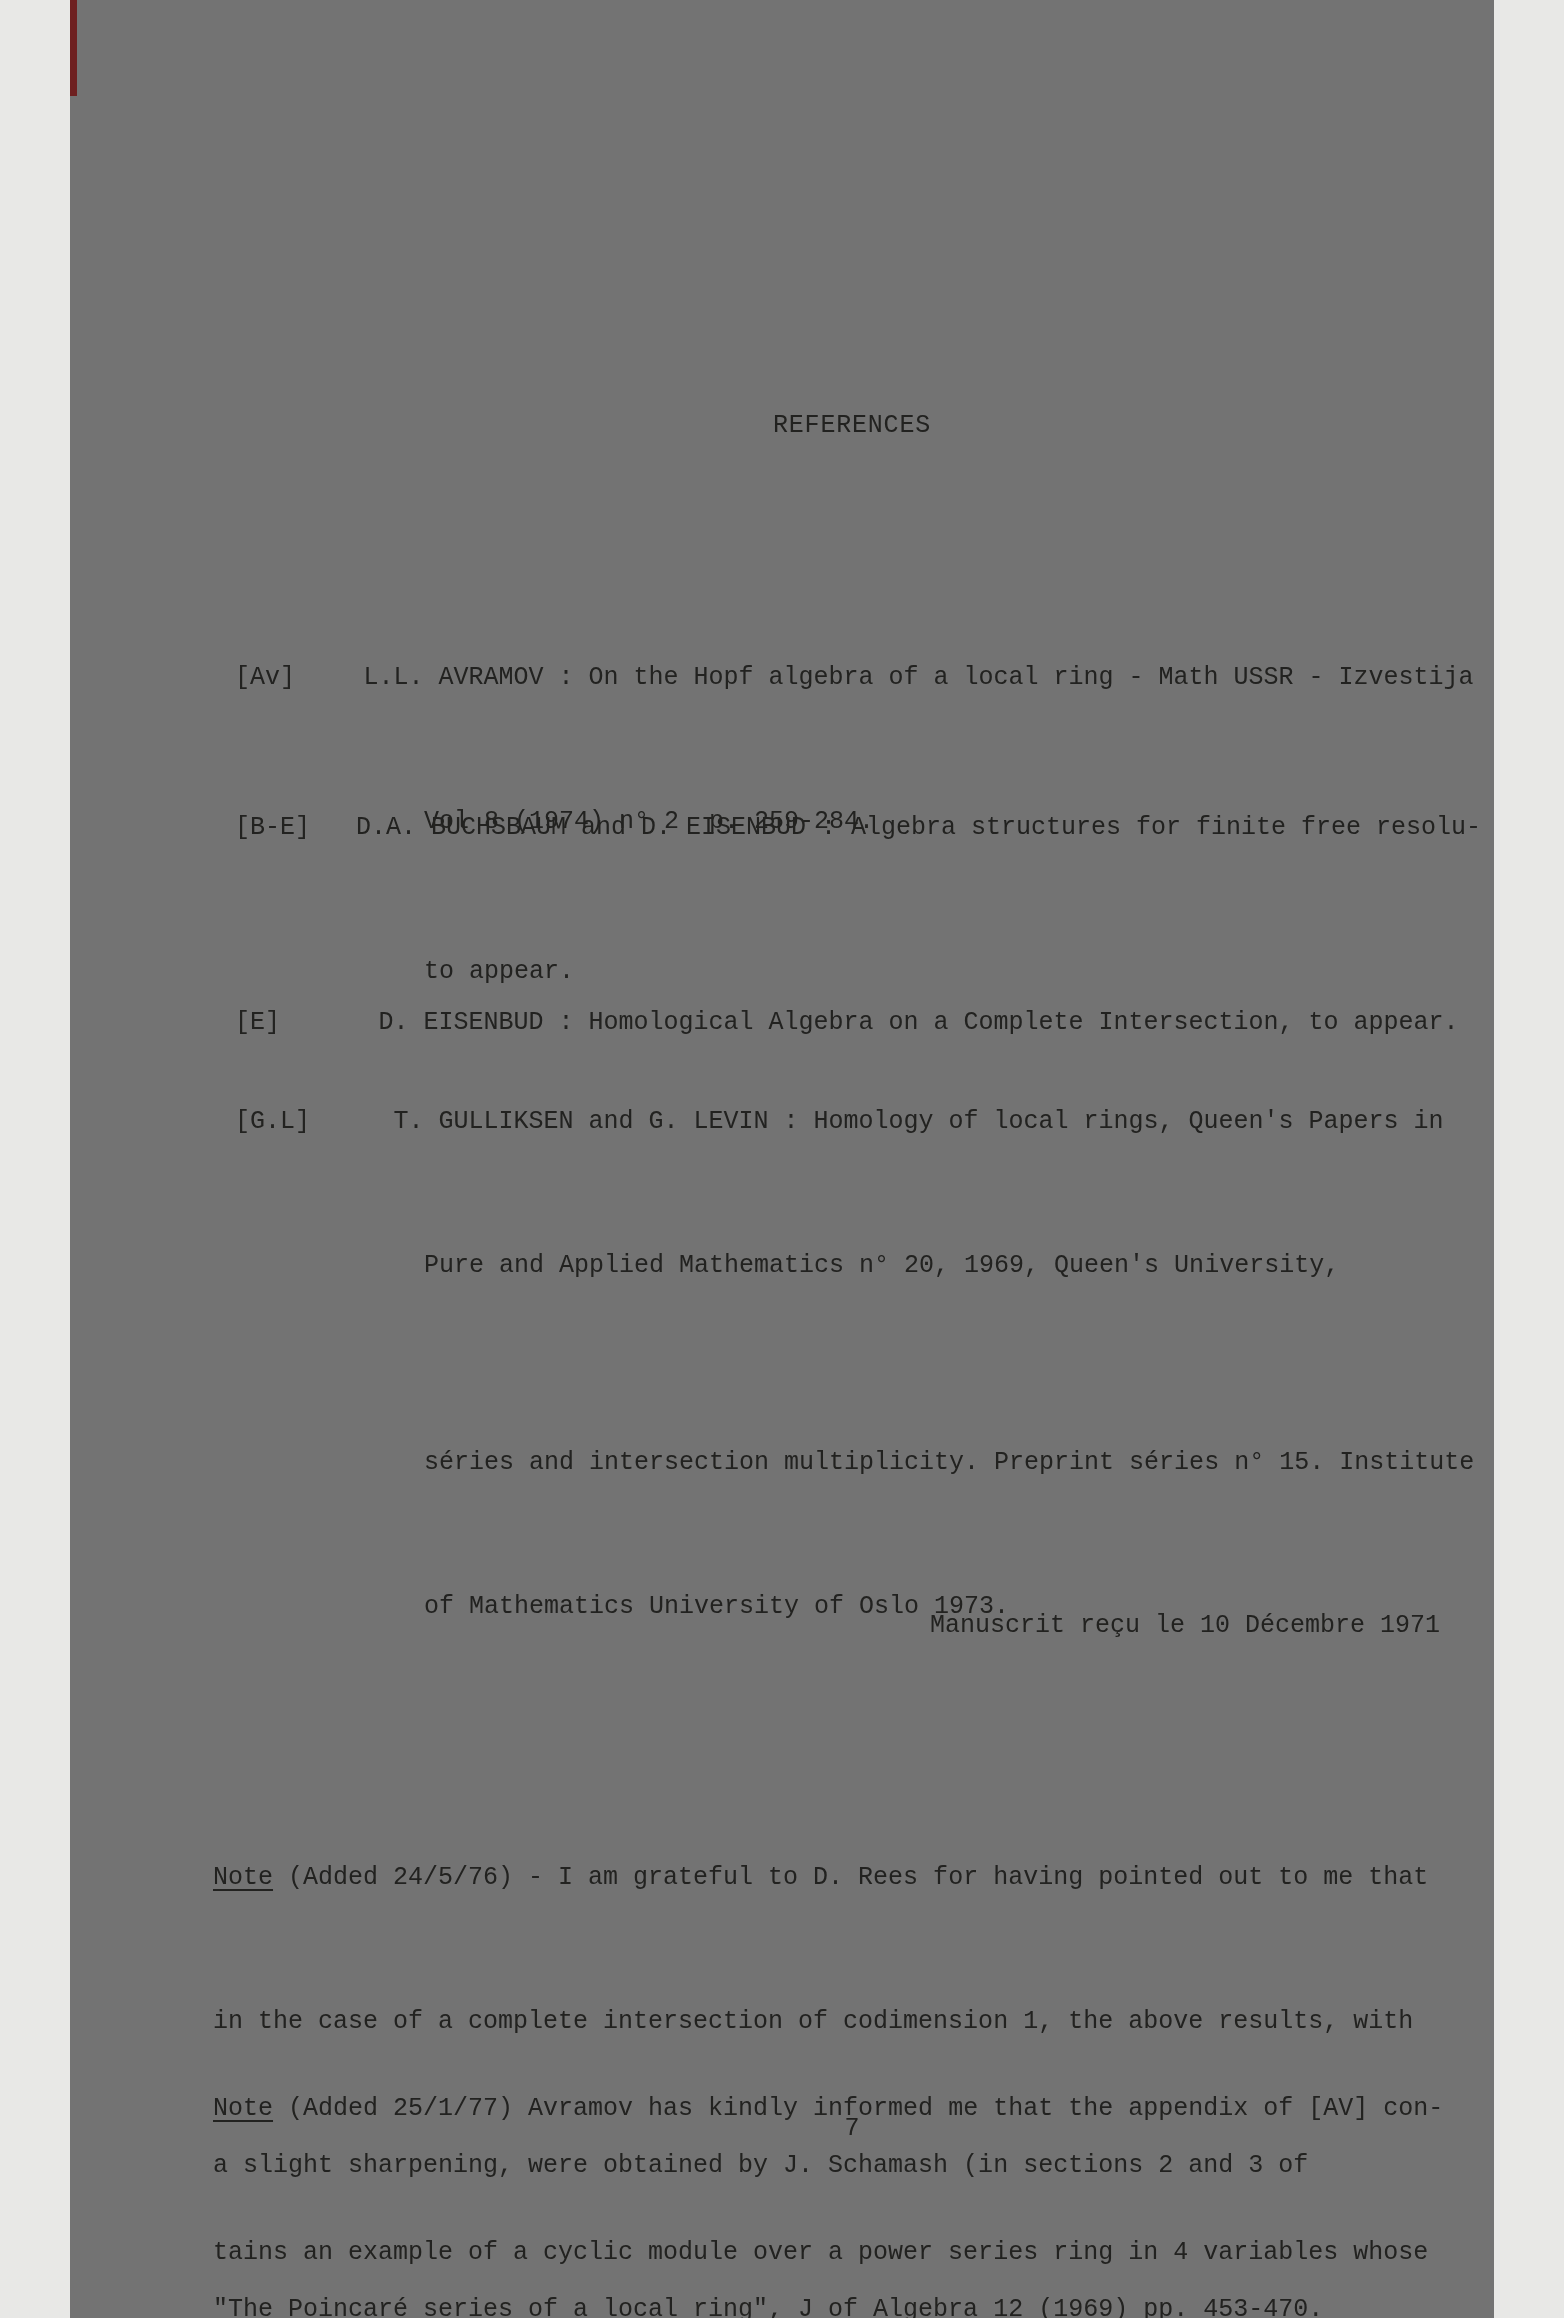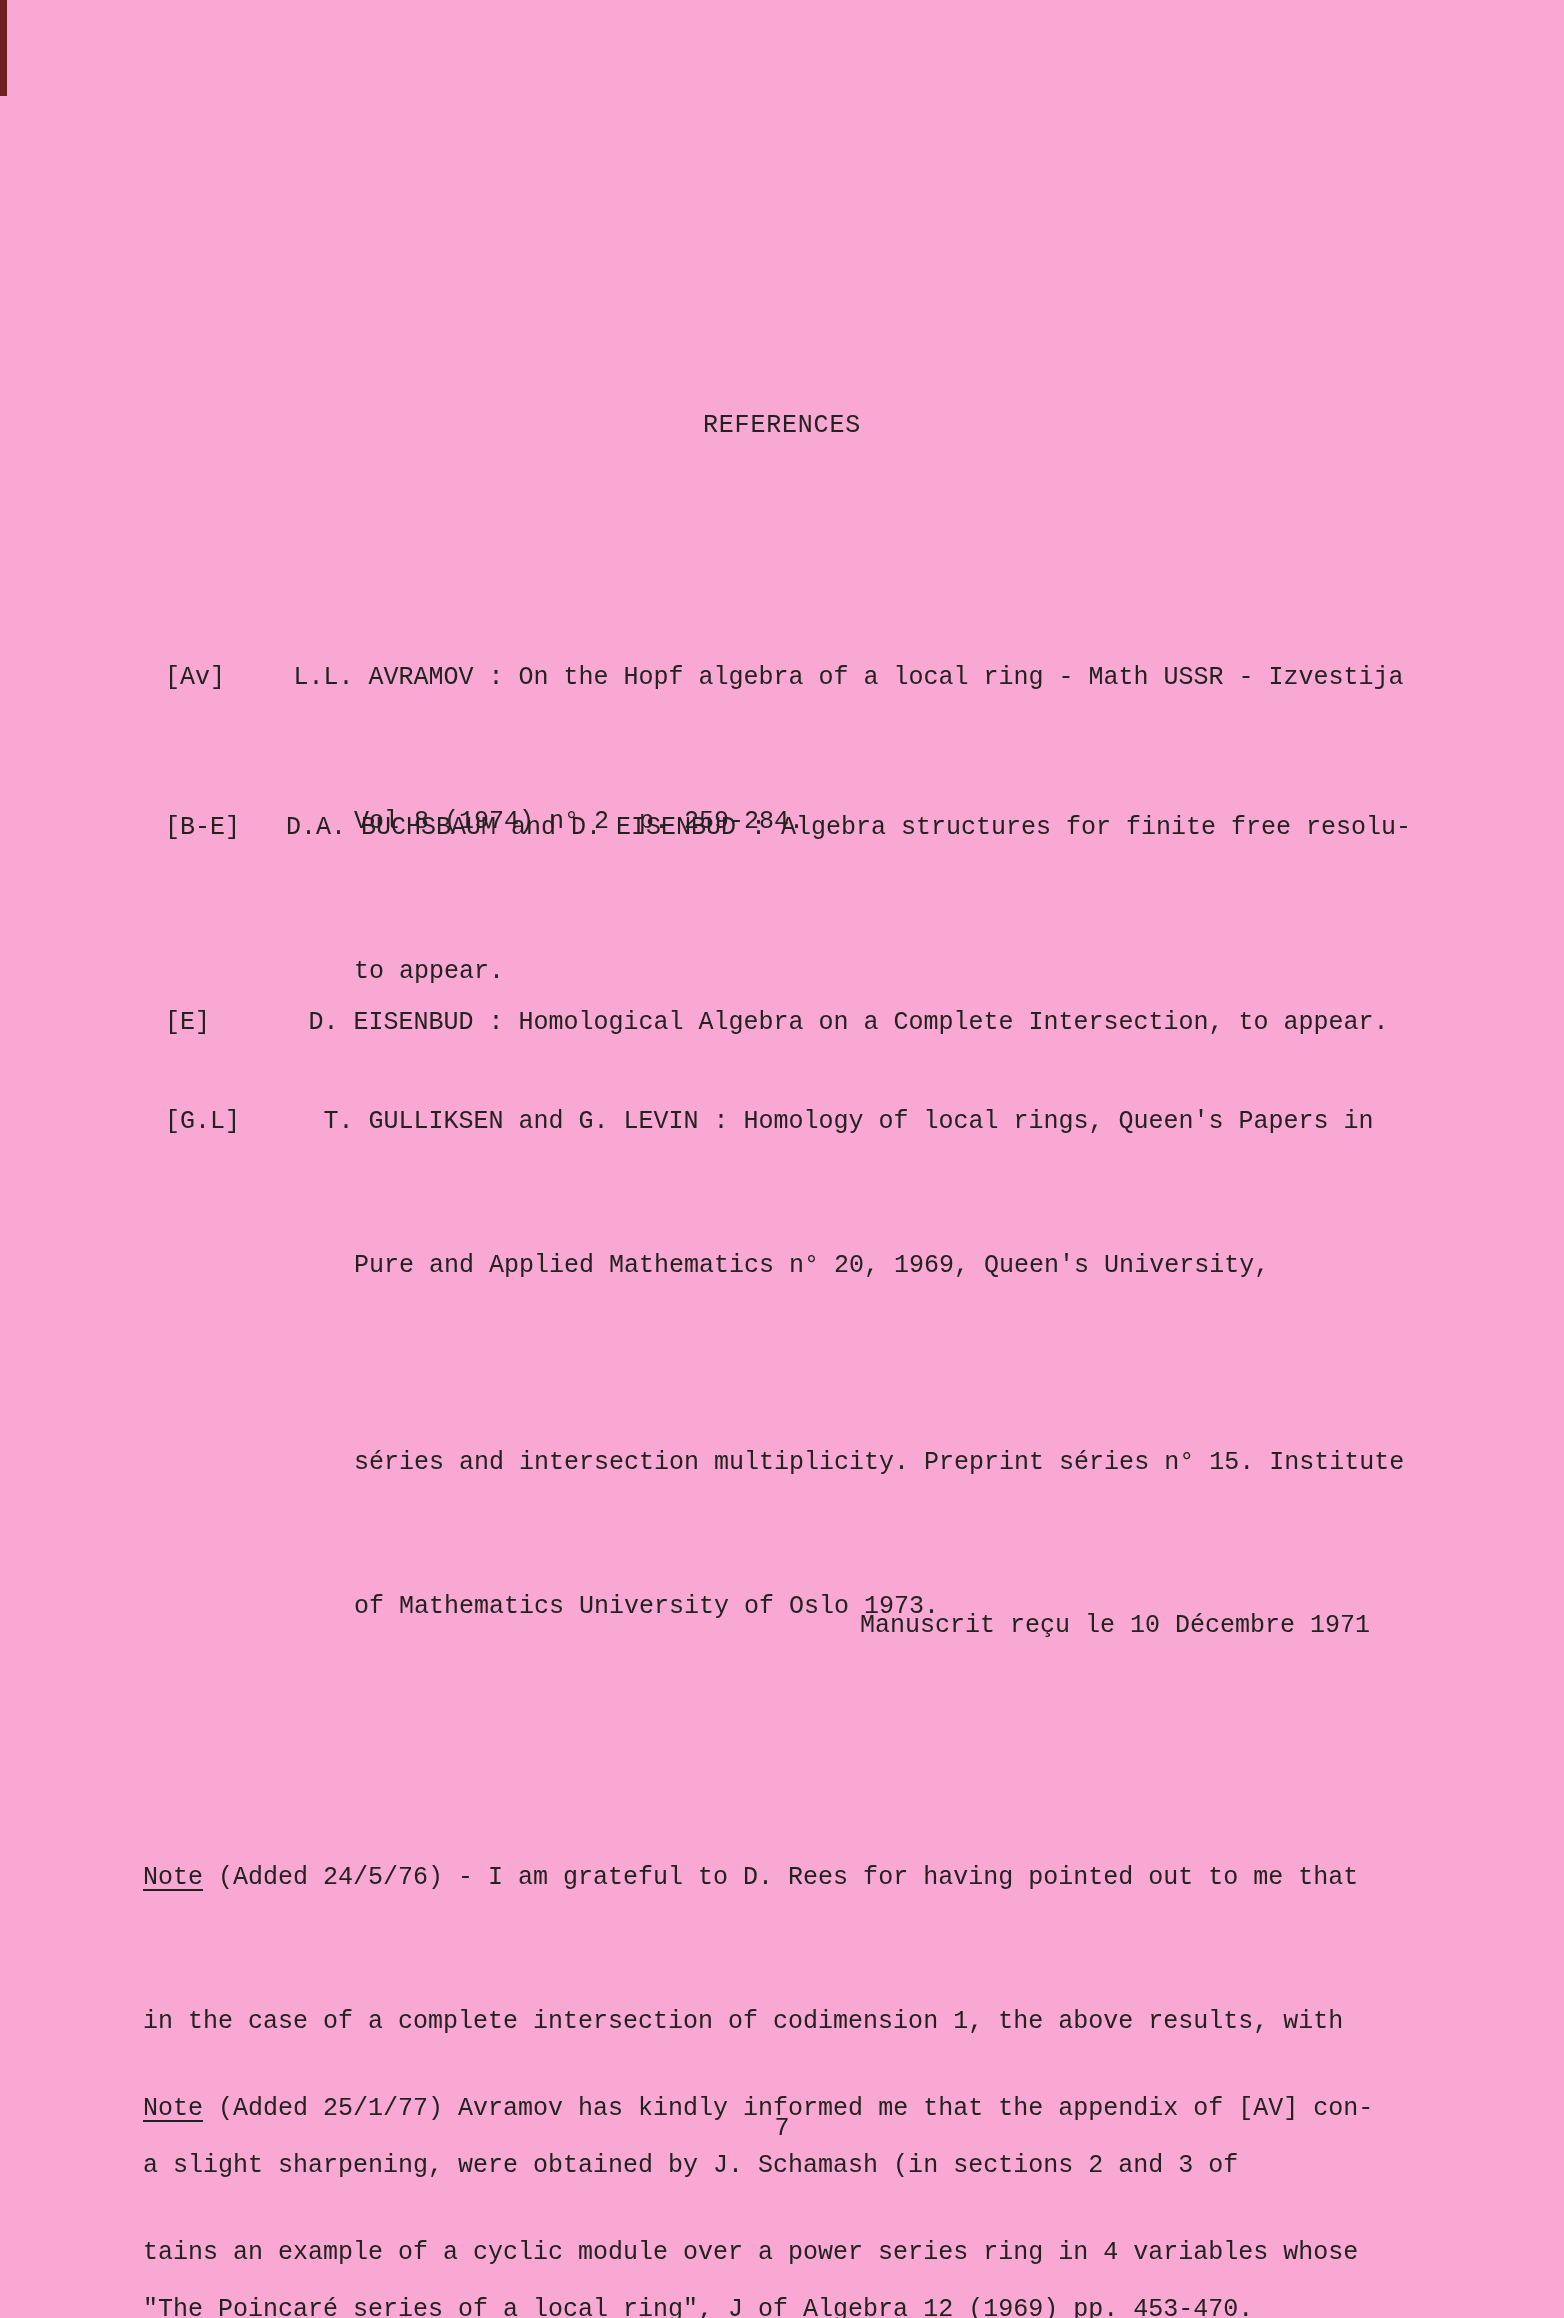--- a/index.html
+++ b/index.html
@@ -2,24 +2,24 @@
 <html style="font-size:13px"><head>
 <meta charset="utf-8">
 <style>
   html, body {
     margin: 0;
     padding: 0;
     background: #e8e8e6;
   }
   .page {
     position: relative;
-    width: 1564px;
+    width: 1424px;
     height: 2319px;
     margin: 0 auto;
-    background: #f9a8d4;
+    background: #737373;
     overflow: hidden;
     font-family: "Liberation Mono", "DejaVu Sans Mono", monospace;
     font-size: 25px;
     color: #222220;
   }
   .scan-artifact {
     position: absolute;
     left: 0;
     top: 0;
     width: 7.3px;

